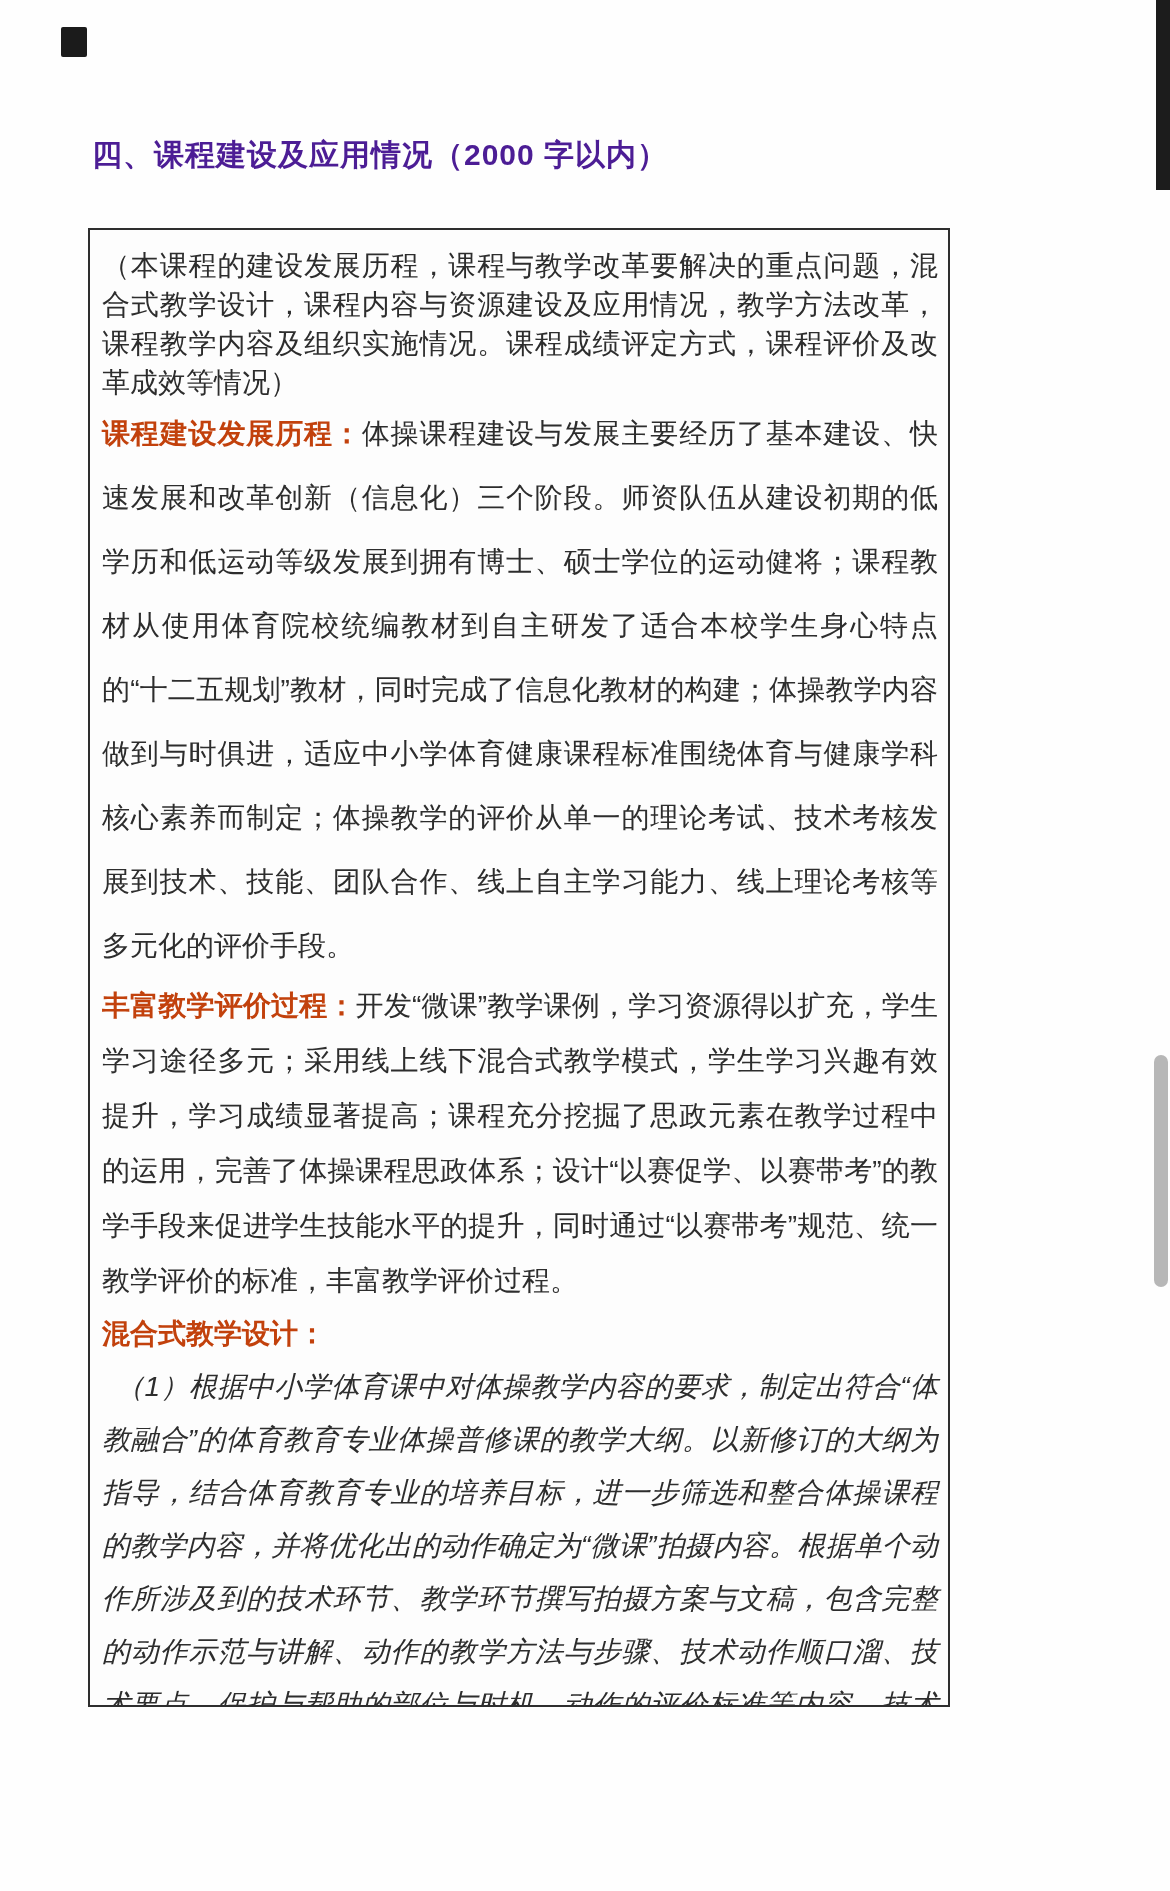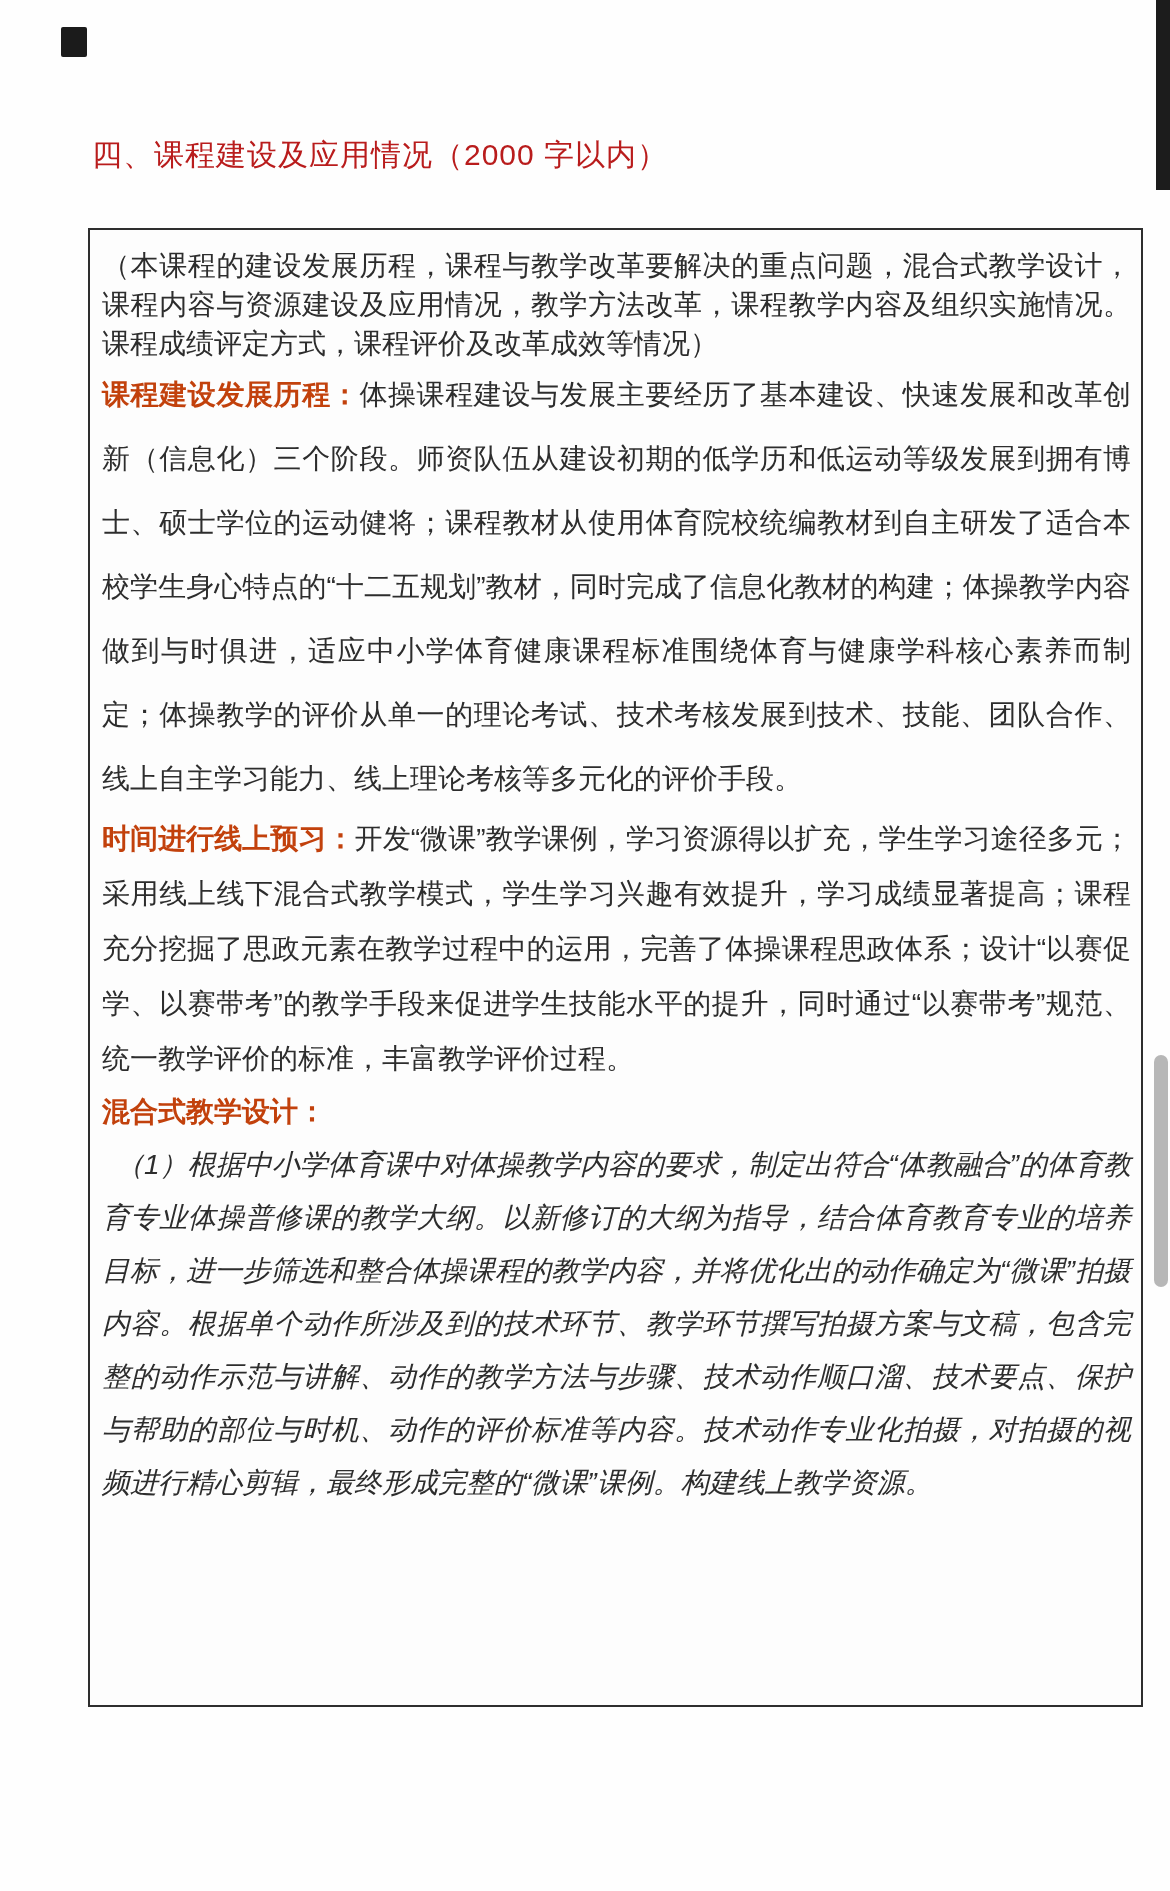--- a/index.html
+++ b/index.html
@@ -46,31 +46,31 @@
     border-radius: 7px;
   }
 
   .doc-title {
     position: absolute;
     left: 92px;
     top: 136px;
     margin: 0;
     font-size: 30px;
     line-height: 38px;
-    font-weight: normal;
-    color: #b91c1c;
+    font-weight: bold;
+    color: #4c1d95;
     letter-spacing: 1px;
     white-space: nowrap;
   }
 
   .content-box {
     position: absolute;
     left: 88px;
     top: 228px;
-    width: 1055px;
+    width: 862px;
     height: 1479px;
     box-sizing: border-box;
     border: 2px solid #2e2e2e;
     background: #fdfdfd;
     padding: 16px 10px 0 12px;
     overflow: hidden;
   }
 
   .content-box p {
     margin: 0;
@@ -117,20 +117,20 @@
 <div class="scroll-thumb"></div>
 
 <h1 class="doc-title">四、课程建设及应用情况（2000 字以内）</h1>
 
 <div class="content-box">
 
   <p class="p-intro">（本课程的建设发展历程，课程与教学改革要解决的重点问题，混合式教学设计，课程内容与资源建设及应用情况，教学方法改革，课程教学内容及组织实施情况。课程成绩评定方式，课程评价及改革成效等情况）</p>
 
   <p class="p-history"><span class="bold-label">课程建设发展历程：</span><span>体操课程建设与发展主要经历了基本建设、快速发展和改革创新（信息化）三个阶段。师资队伍从建设初期的低学历和低运动等级发展到拥有博士、硕士学位的运动健将；课程教材从使用体育院校统编教材到自主研发了适合本校学生身心特点的“十二五规划”教材，同时完成了信息化教材的构建；体操教学内容做到与时俱进，适应中小学体育健康课程标准围绕体育与健康学科核心素养而制定；体操教学的评价从单一的理论考试、技术考核发展到技术、技能、团队合作、线上自主学习能力、线上理论考核等多元化的评价手段。</span></p>
 
-  <p class="p-problems"><span class="bold-label">时间进行线上预习：</span><span>开发“微课”教学课例，学习资源得以扩充，学生学习途径多元；采用线上线下混合式教学模式，学生学习兴趣有效提升，学习成绩显著提高；课程充分挖掘了思政元素在教学过程中的运用，完善了体操课程思政体系；设计“以赛促学、以赛带考”的教学手段来促进学生技能水平的提升，同时通过“以赛带考”规范、统一教学评价的标准，丰富教学评价过程。</span></p>
+  <p class="p-problems"><span class="bold-label">丰富教学评价过程：</span><span>开发“微课”教学课例，学习资源得以扩充，学生学习途径多元；采用线上线下混合式教学模式，学生学习兴趣有效提升，学习成绩显著提高；课程充分挖掘了思政元素在教学过程中的运用，完善了体操课程思政体系；设计“以赛促学、以赛带考”的教学手段来促进学生技能水平的提升，同时通过“以赛带考”规范、统一教学评价的标准，丰富教学评价过程。</span></p>
 
   <p class="p-design-head"><span class="bold-label">混合式教学设计：</span><span></span></p>
 
   <p class="p-numbered-1"><span>（1）根据中小学体育课中对体操教学内容的要求，制定出符合“体教融合”的体育教育专业体操普修课的教学大纲。以新修订的大纲为指导，结合体育教育专业的培养目标，进一步筛选和整合体操课程的教学内容，并将优化出的动作确定为“微课”拍摄内容。根据单个动作所涉及到的技术环节、教学环节撰写拍摄方案与文稿，包含完整的动作示范与讲解、动作的教学方法与步骤、技术动作顺口溜、技术要点、保护与帮助的部位与时机、动作的评价标准等内容。技术动作专业化拍摄，对拍摄的视频进行精心剪辑，最终形成完整的“微课”课例。构建线上教学资源。</span></p>
 
 
 </div>
 
 </body></html>

